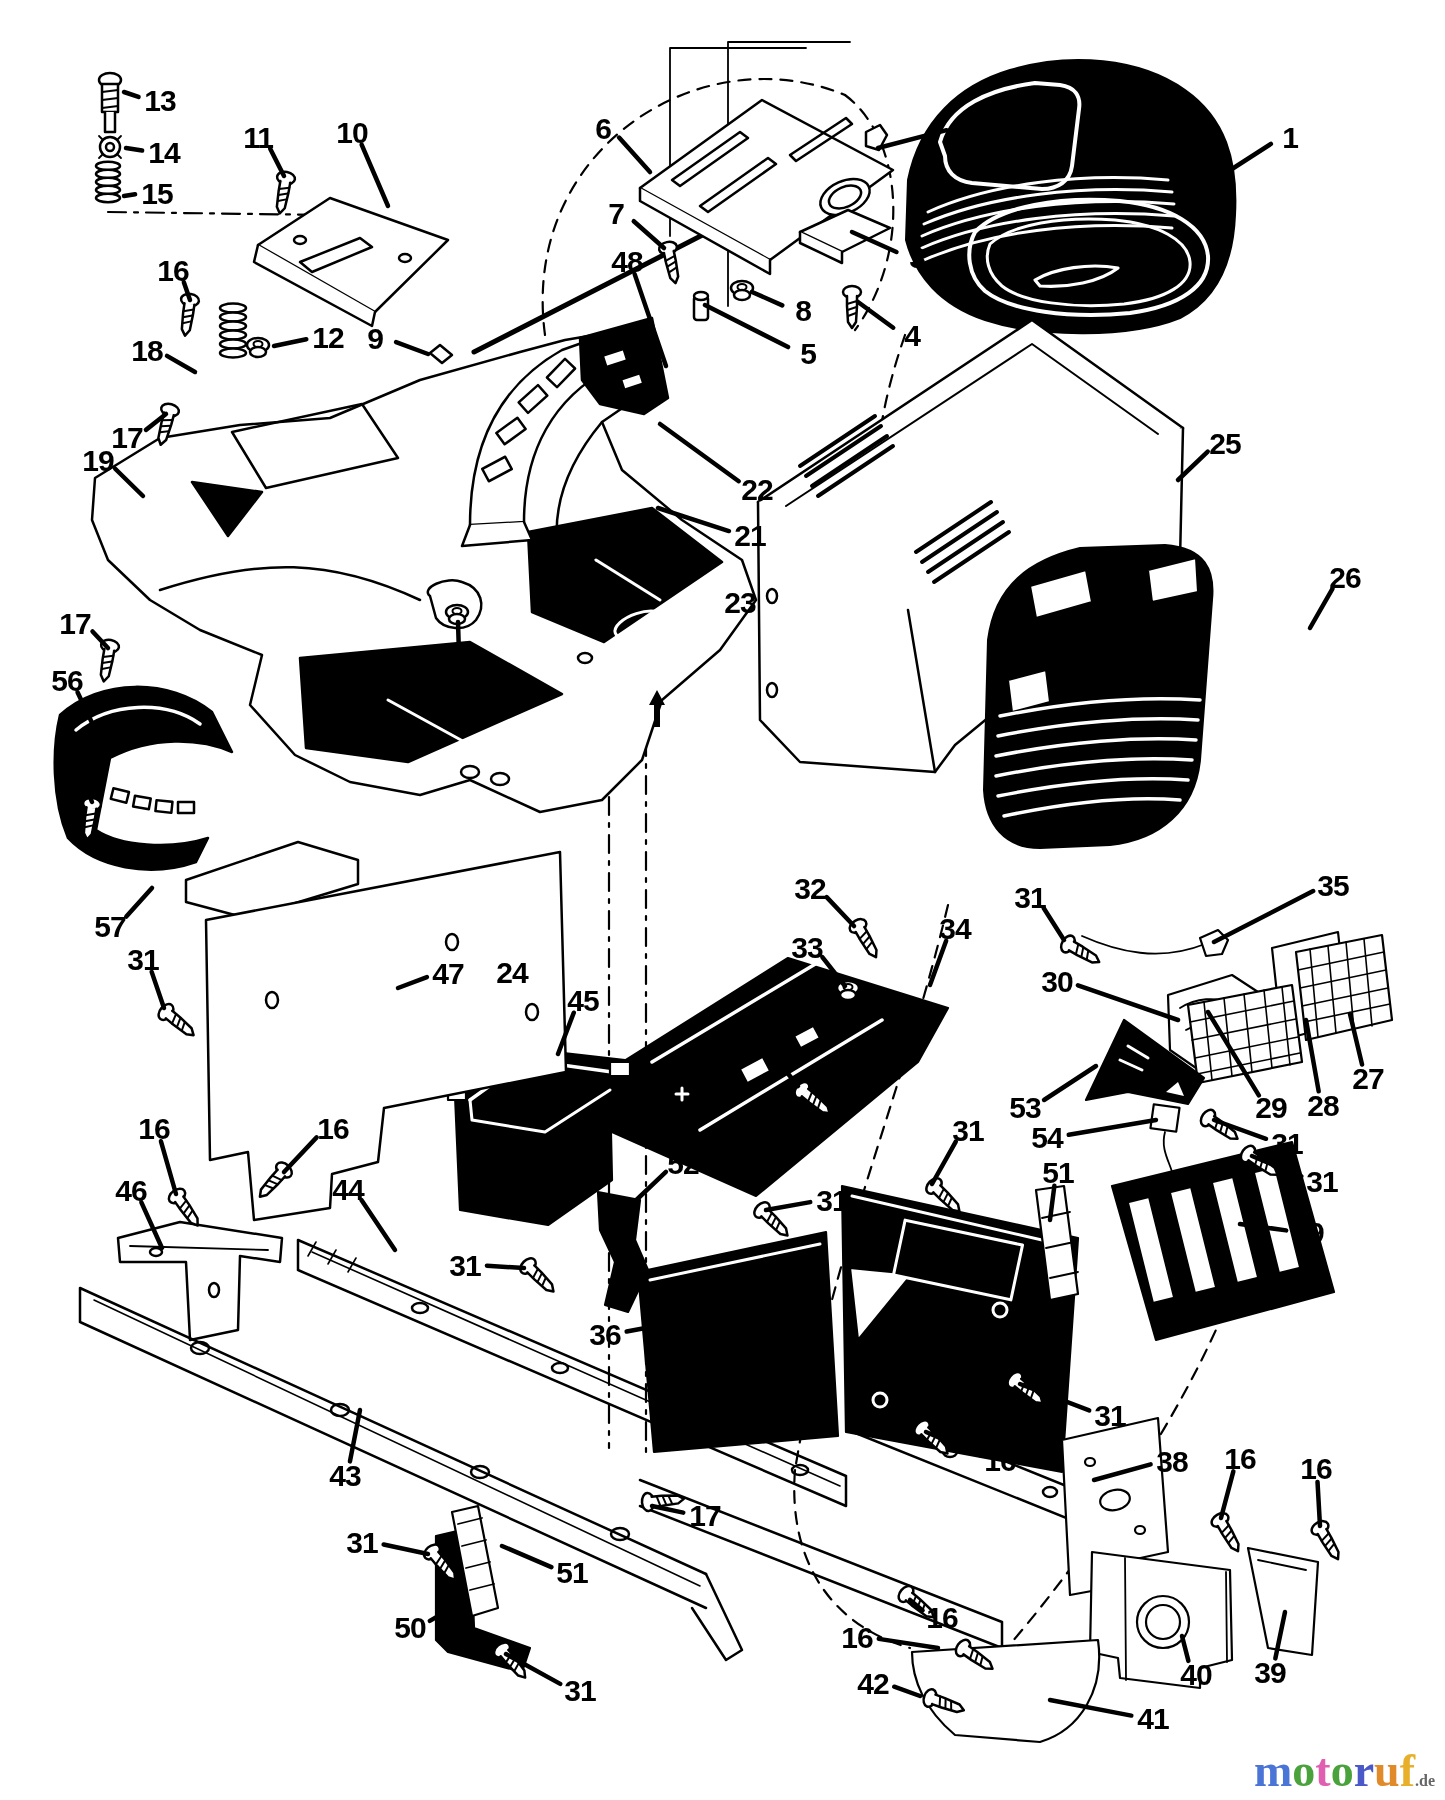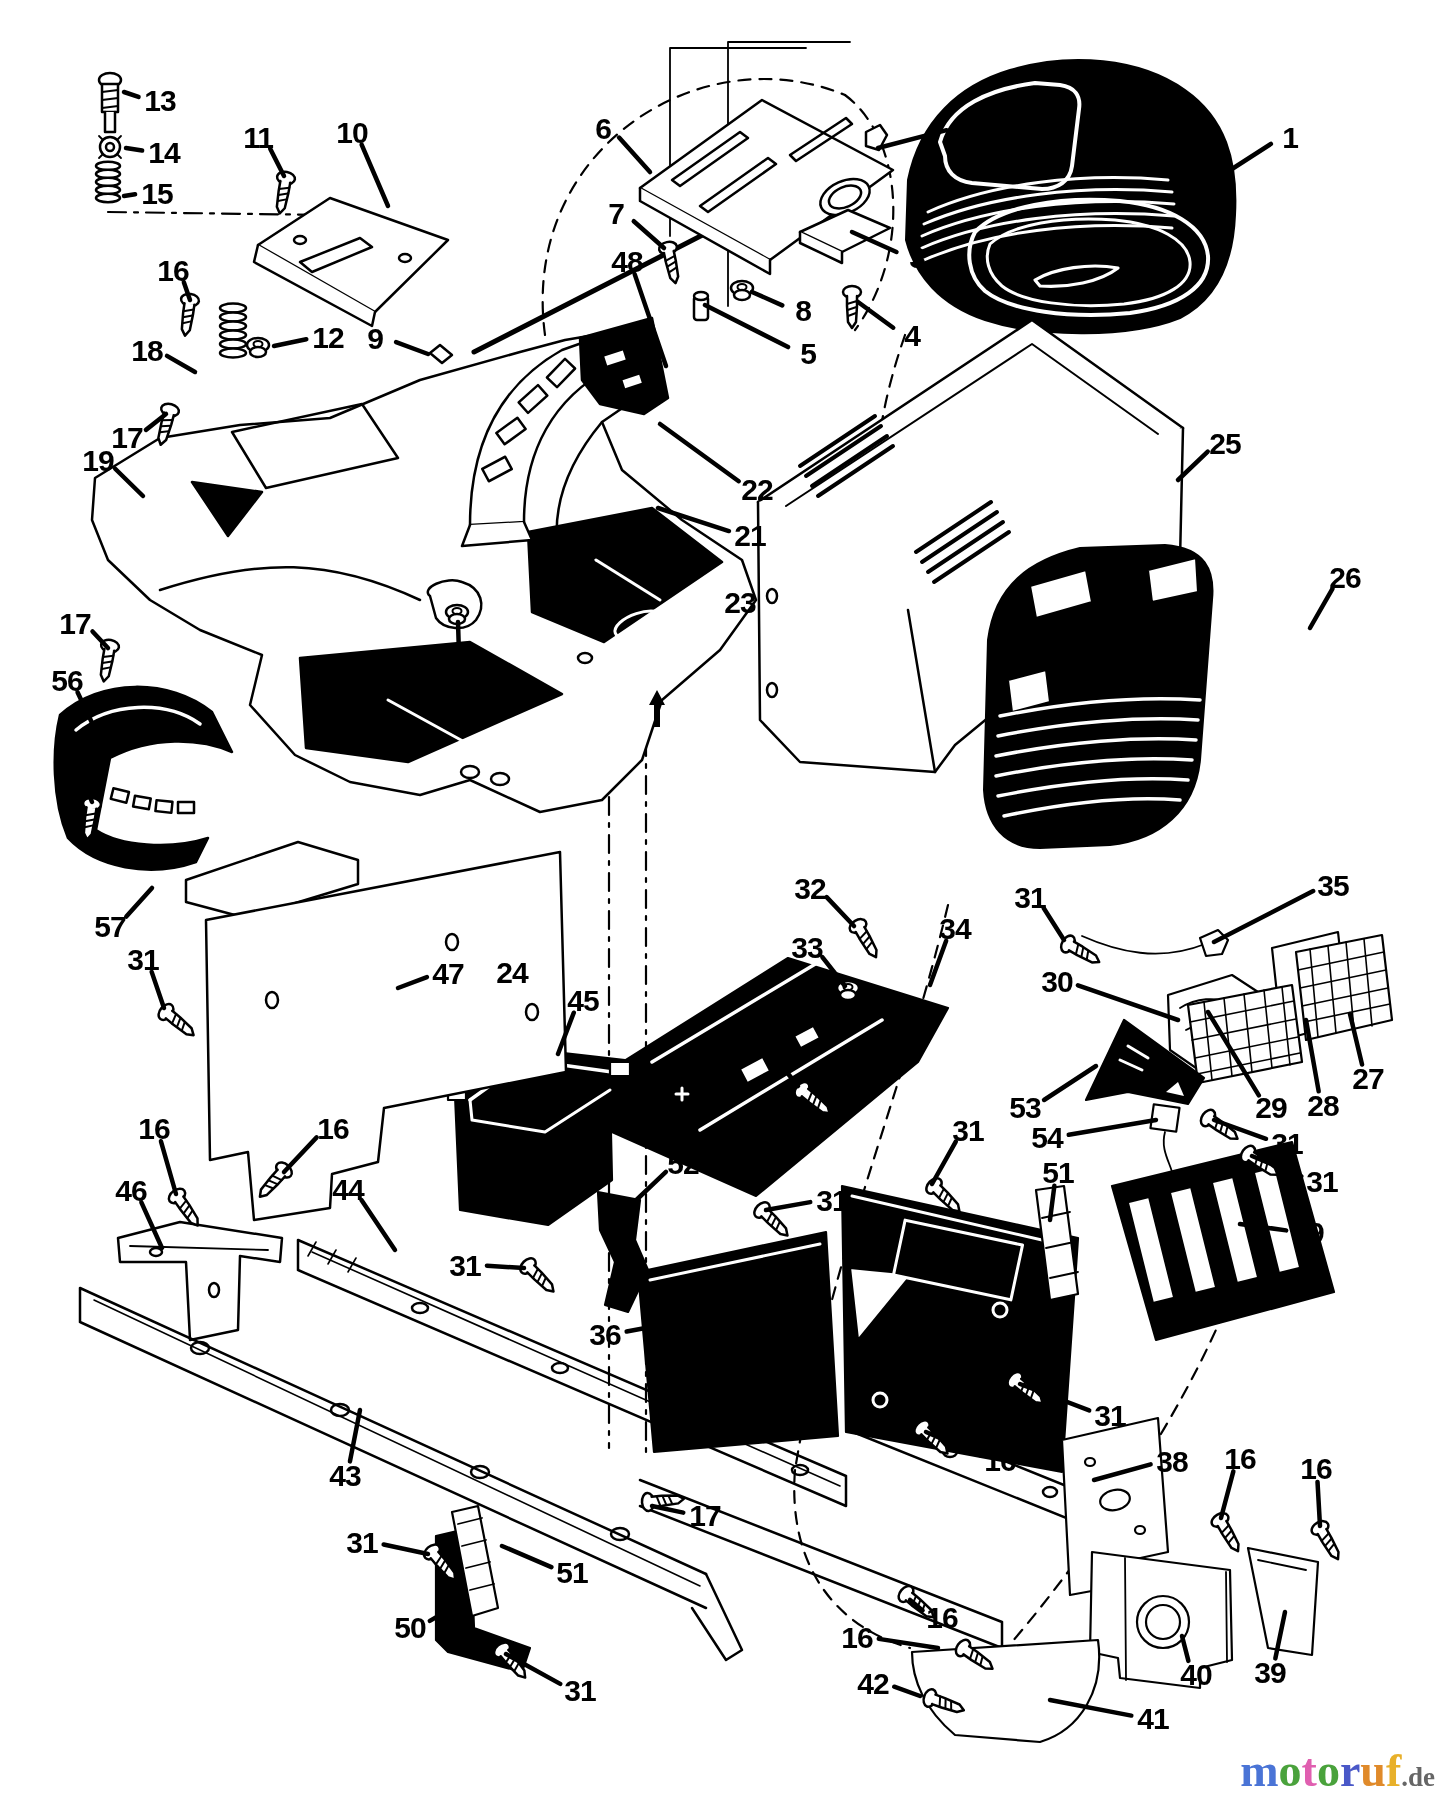--- a/index.html
+++ b/index.html
@@ -2,21 +2,21 @@
 <html><head>
 <meta charset="utf-8">
 <style>
   html,body{margin:0;padding:0;background:#e8e8e8;}
   .stage{position:relative;width:1445px;height:1800px;background:#ffffff;margin:0 auto;overflow:hidden;
          font-family:"Liberation Sans",sans-serif;}
   svg{position:absolute;left:0;top:0;}
   .callout{font-family:"Liberation Sans",sans-serif;font-weight:700;letter-spacing:-1px;}
   .watermark{position:absolute;right:10px;bottom:6px;font-family:"Liberation Serif",serif;
              font-weight:700;font-size:46px;line-height:1;white-space:nowrap;user-select:none;}
-  .watermark .suffix{font-size:27px;font-weight:700;}
+  .watermark .suffix{font-size:16px;font-weight:700;}
 </style>
 </head>
 <body>
 
 <div class="stage">
 <svg id="diagram" width="1445" height="1800" viewBox="0 0 1445 1800" fill="none" stroke-linejoin="round" stroke-linecap="round">
 
   <defs>
     <g id="scr">
       <ellipse cx="0" cy="0" rx="9" ry="6" fill="#fff" stroke="#000" stroke-width="2.5"></ellipse>

